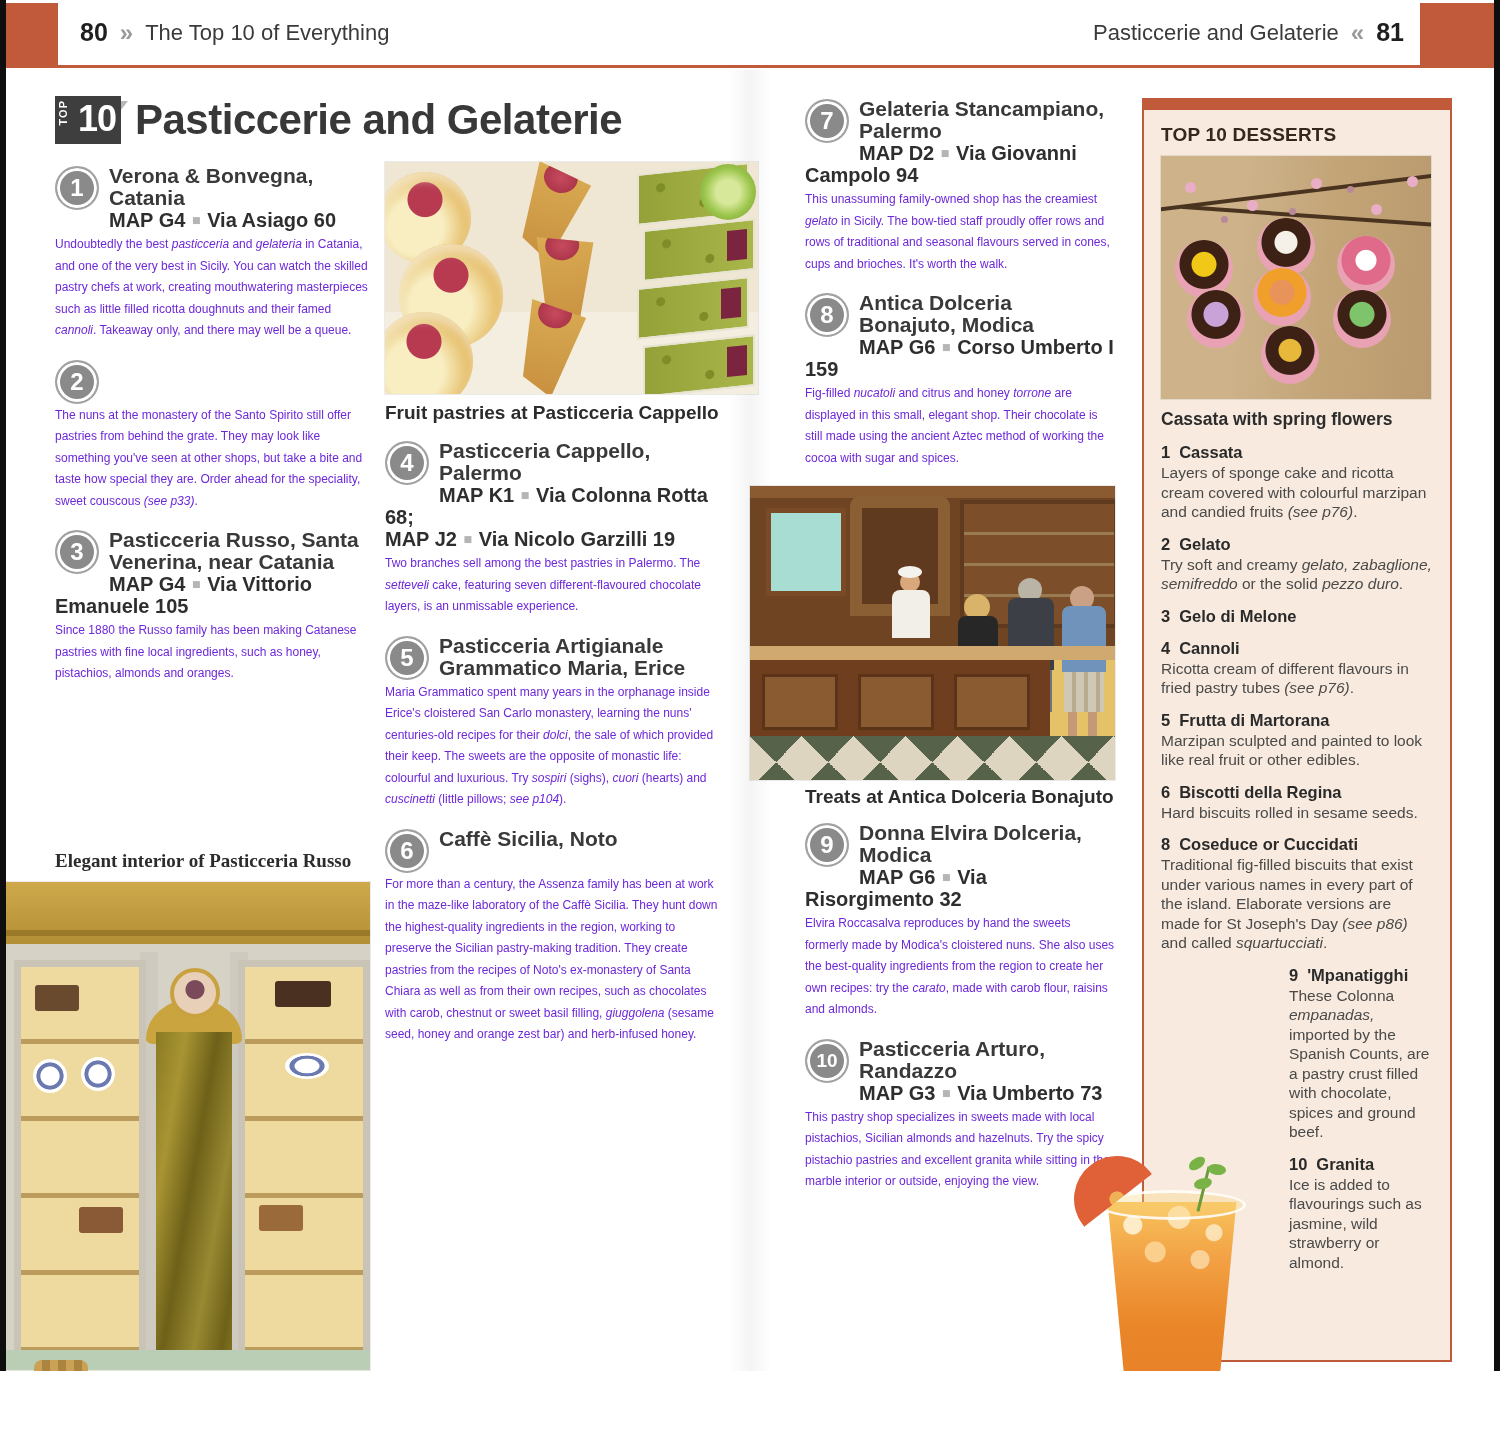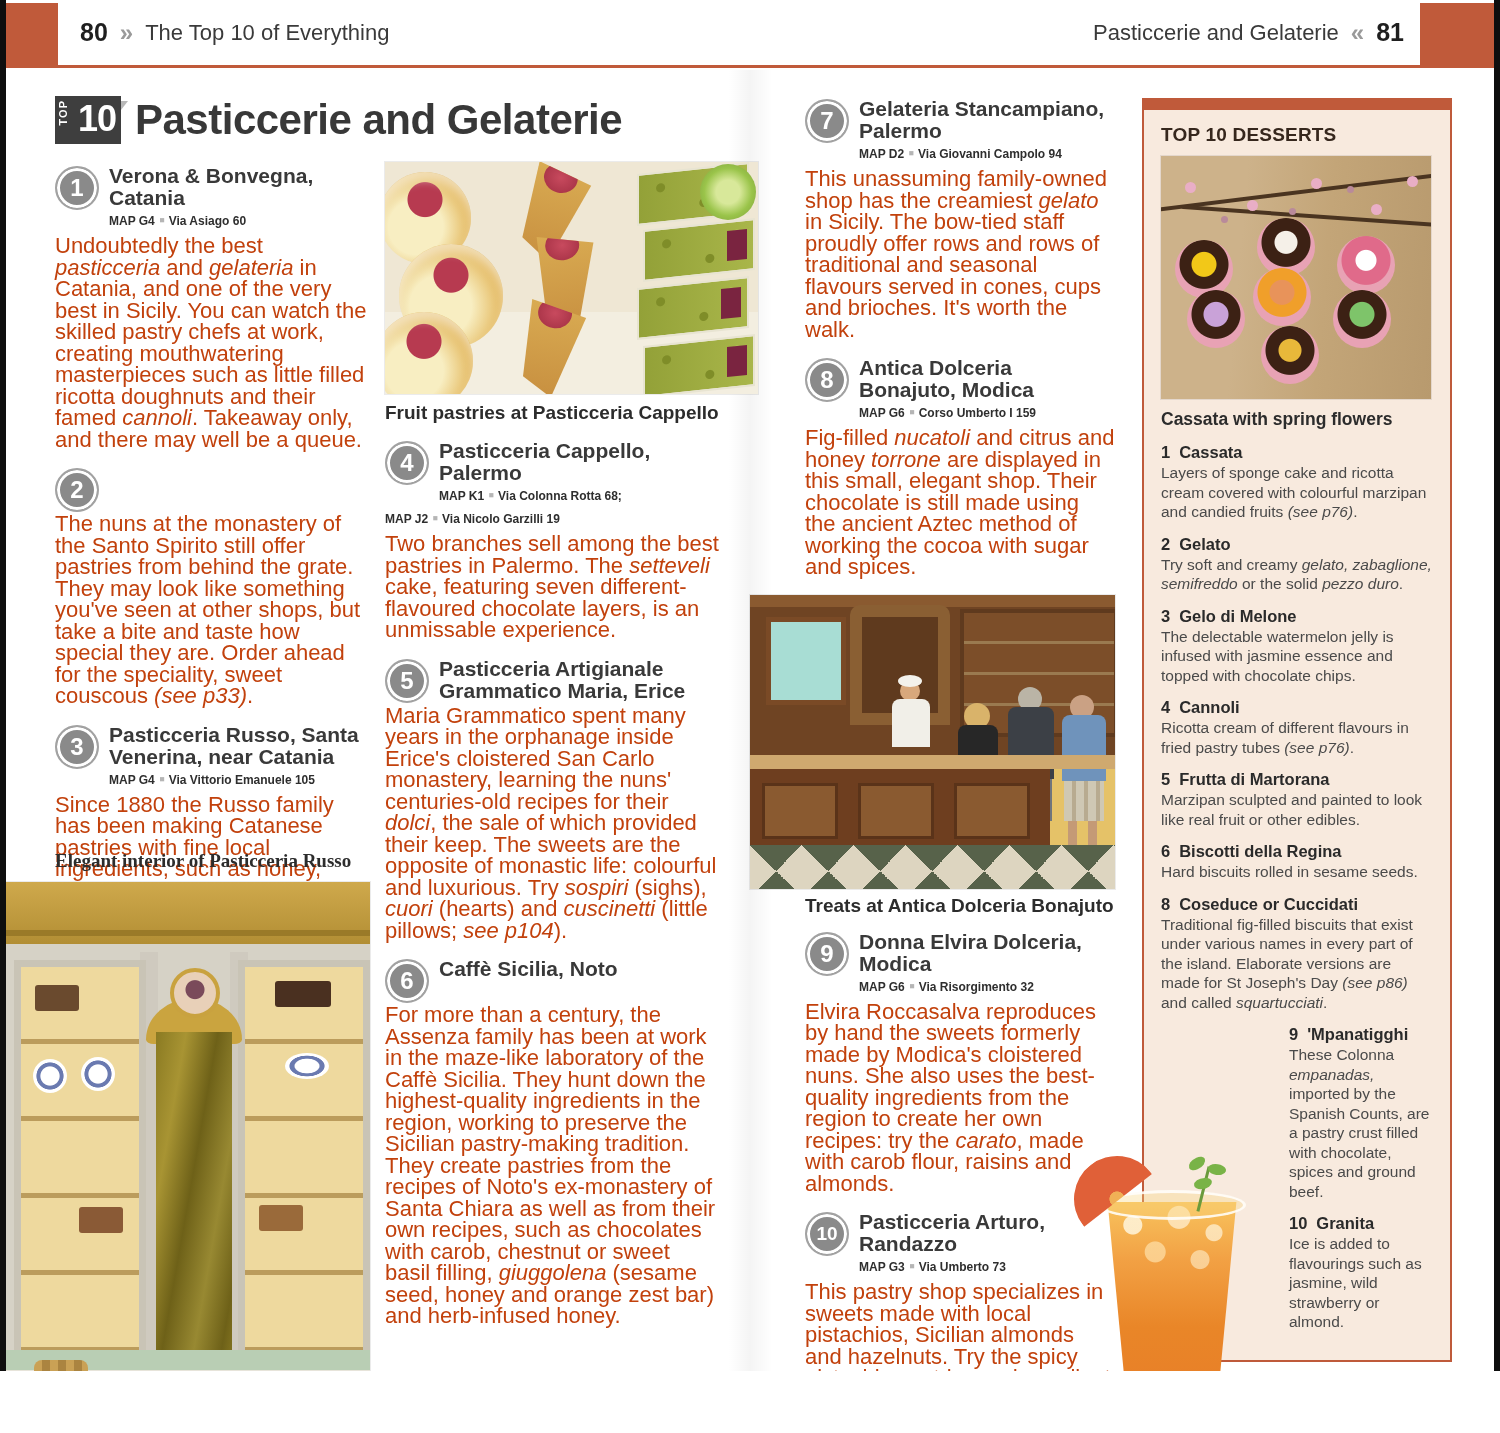--- a/index.html
+++ b/index.html
@@ -44,23 +44,23 @@
   #col2 { left:385px; top:162px; width:335px; }
   #col3 { left:805px; top:98px; width:310px; }
 
   .entry { margin-bottom:17px; }
   .badge { float:left; width:40px; height:40px; margin:1px 10px 1px 0; border-radius:50%;
            background:#8a8a8a; border:2px solid #a2a2a2; box-shadow: inset 0 0 0 3px #fff;
            color:#fff; font-weight:bold; text-align:center; }
   .badge span { display:block; line-height:40px; font-size:24px; }
   .badge.two span { font-size:19px; }
   .entry h3 { margin:0; font-size:21px; line-height:22px; color:#393939; white-space:pre-line; }
-  .map { font-weight:bold; font-size:12px; line-height:22px; color:#2e2e2e; white-space:pre-line; }
+  .map { font-weight:bold; font-size:20px; line-height:22px; color:#2e2e2e; white-space:pre-line; }
   .sq { color:#b5b5b5; font-size:0.72em; vertical-align:2px; padding:0 1px; }
-  .entry p { clear:both; margin:3px 0 0; font-size:22px; line-height:21.5px; color:#c2410c; }
+  .entry p { clear:both; margin:3px 0 0; font-size:12px; line-height:21.5px; color:#6d28d9; }
 
   .caption { font-weight:bold; font-size:19px; color:#2c2c2c; }
 
   
   .photoA { position:relative; width:373px; height:232px; overflow:hidden; background:#efe7d4; }
   .pA-shelf { position:absolute; left:0; top:150px; width:373px; height:82px; background:#f3eee0; }
   .puff { position:absolute; width:92px; height:92px; border-radius:50%;
           background: radial-gradient(circle at 50% 30%, #b73a50 0 17px, rgba(0,0,0,0) 18px),
                       radial-gradient(circle at 40% 60%, #f8eec2 0 35%, #e3b75c 70%, #caa045 100%);
           box-shadow: inset 0 8px 10px rgba(255,255,255,0.55); }
@@ -425,21 +425,20 @@
       <div class="sb-item">
         <div class="nm"><span>1</span><span class="nm-name">Cassata</span></div>
         <p><span>Layers of sponge cake and ricotta cream covered with colourful marzipan and candied fruits </span><span style="font-style: italic;">(see p76)</span><span>.</span></p>
       </div>
       <div class="sb-item">
         <div class="nm"><span>2</span><span class="nm-name">Gelato</span></div>
         <p><span>Try soft and creamy </span><span style="font-style: italic;">gelato, zabaglione, semifreddo</span><span> or the solid </span><span style="font-style: italic;">pezzo duro</span><span>.</span></p>
       </div>
       <div class="sb-item">
         <div class="nm"><span>3</span><span class="nm-name">Gelo di Melone</span></div>
-        <p><span>The delectable watermelon jelly is infused with jasmine essence and topped with chocolate chips.</span></p>
       </div>
       <div class="sb-item">
         <div class="nm"><span>4</span><span class="nm-name">Cannoli</span></div>
         <p><span>Ricotta cream of different flavours in fried pastry tubes </span><span style="font-style: italic;">(see p76)</span><span>.</span></p>
       </div>
       <div class="sb-item">
         <div class="nm"><span>5</span><span class="nm-name">Frutta di Martorana</span></div>
         <p><span>Marzipan sculpted and painted to look like real fruit or other edibles.</span></p>
       </div>
       <div class="sb-item">

